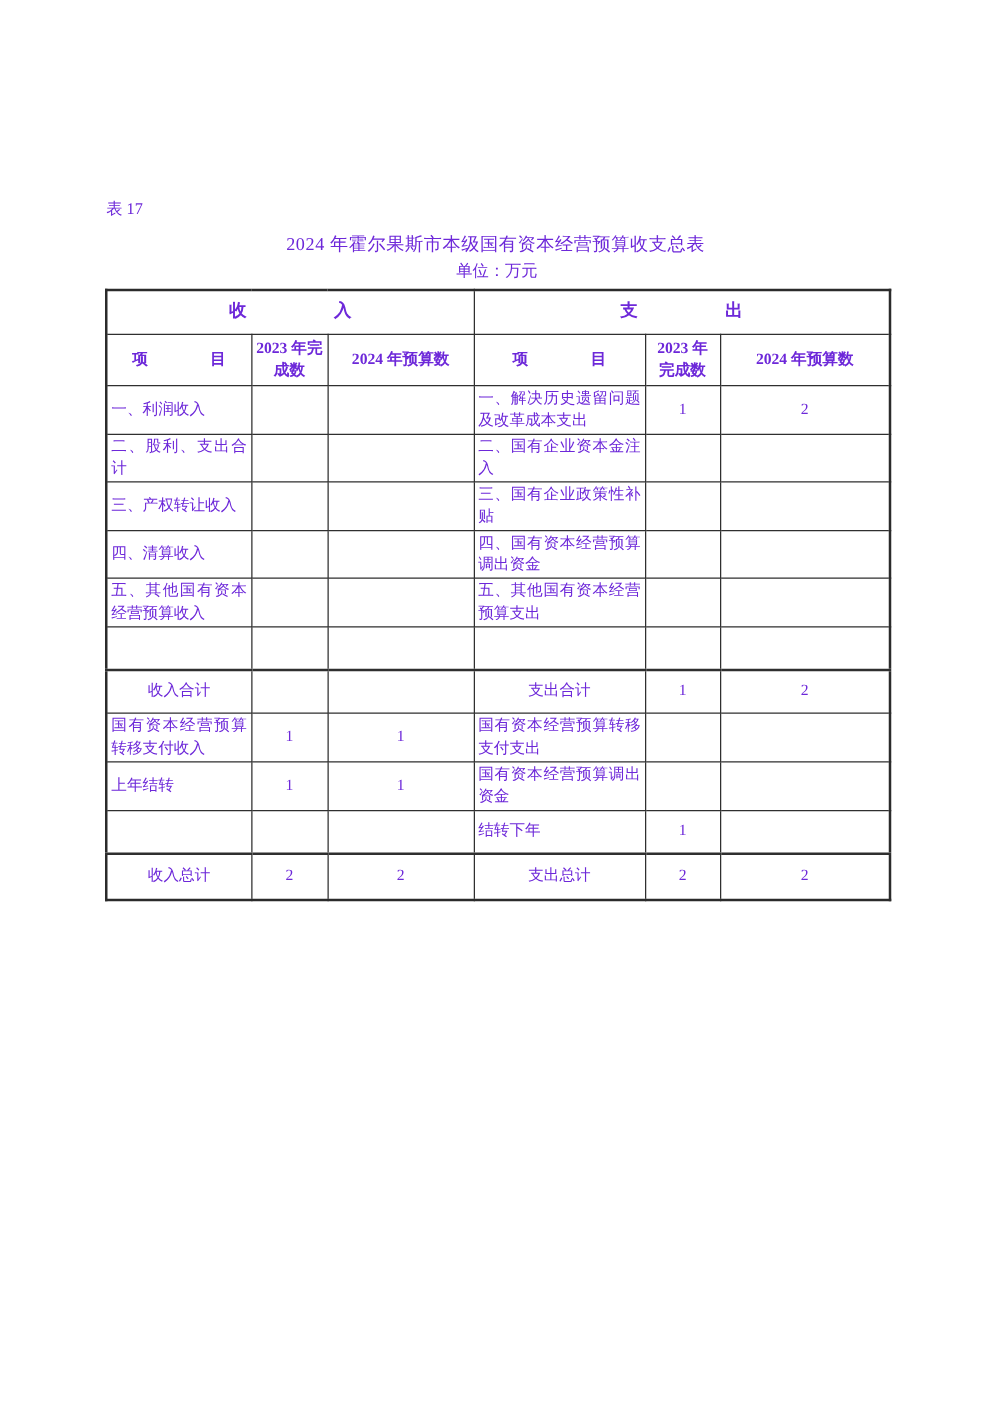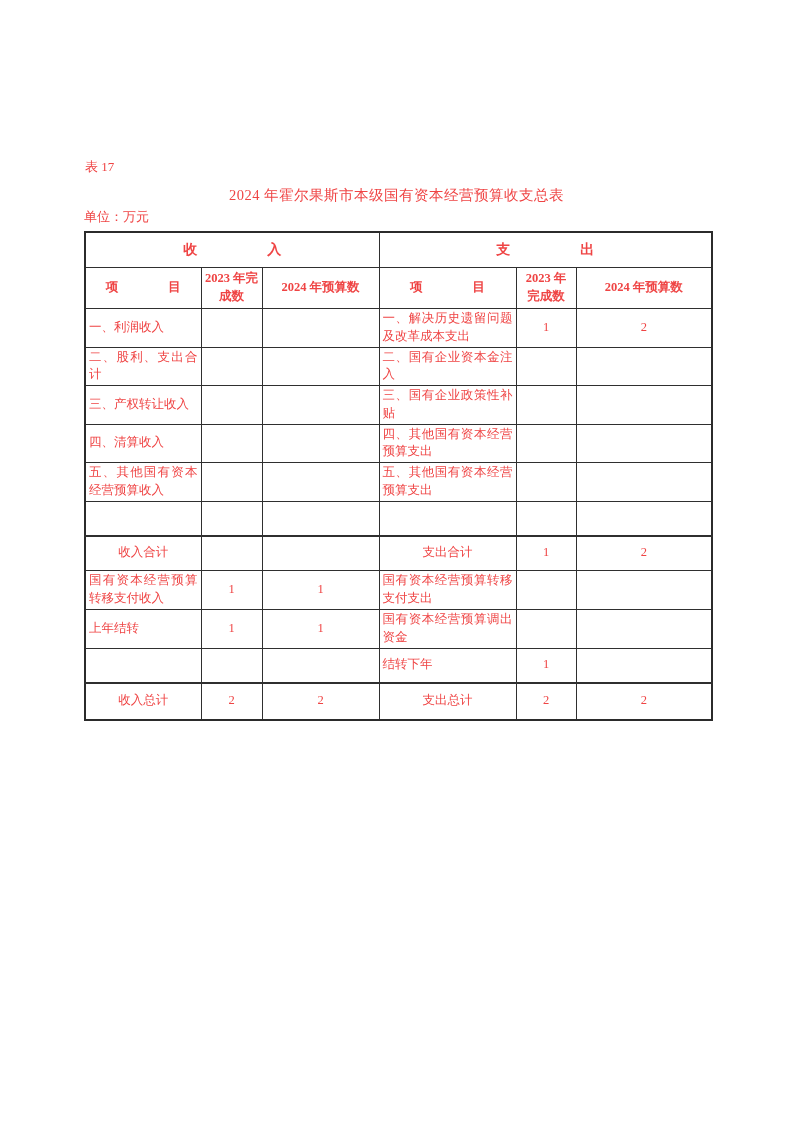--- a/index.html
+++ b/index.html
@@ -1,21 +1,21 @@
 <!DOCTYPE html>
 <html><head>
 <meta charset="utf-8">
 <style>
   html, body { margin: 0; padding: 0; background: #ffffff; }
   .page {
     position: relative;
     width: 793px;
     height: 894px;
     background: #ffffff;
-    color: #ef4444;
+    color: #6d28d9;
     font-family: "Liberation Serif", "DejaVu Serif", serif;
     overflow: hidden;
   }
   .table-label {
     position: absolute;
     left: 85px;
     top: 158px;
     font-size: 13px;
   }
   .doc-title {
@@ -26,21 +26,21 @@
     text-align: center;
     font-size: 14.5px;
     font-weight: normal;
     letter-spacing: 0.5px;
   }
   .unit-note {
     position: absolute;
     left: 84px;
     top: 208px;
     width: 627px;
-    text-align: left;
+    text-align: center;
     font-size: 13px;
   }
   table.budget {
     position: absolute;
     left: 84px;
     top: 231px;
     width: 627px;
     border-collapse: collapse;
     table-layout: fixed;
     border: 2px solid #2b2b2b;
@@ -139,21 +139,21 @@
         <td class="num"></td>
         <td class="num"></td>
         <td class="lbl">三、国有企业政策性补贴</td>
         <td class="num"></td>
         <td class="num"></td>
       </tr>
       <tr class="rh37">
         <td class="lbl">四、清算收入</td>
         <td class="num"></td>
         <td class="num"></td>
-        <td class="lbl">四、其他国有资本经营预算支出</td>
+        <td class="lbl">四、国有资本经营预算调出资金</td>
         <td class="num"></td>
         <td class="num"></td>
       </tr>
       <tr class="rh37">
         <td class="lbl">五、其他国有资本经营预算收入</td>
         <td class="num"></td>
         <td class="num"></td>
         <td class="lbl">五、其他国有资本经营预算支出</td>
         <td class="num"></td>
         <td class="num"></td>

